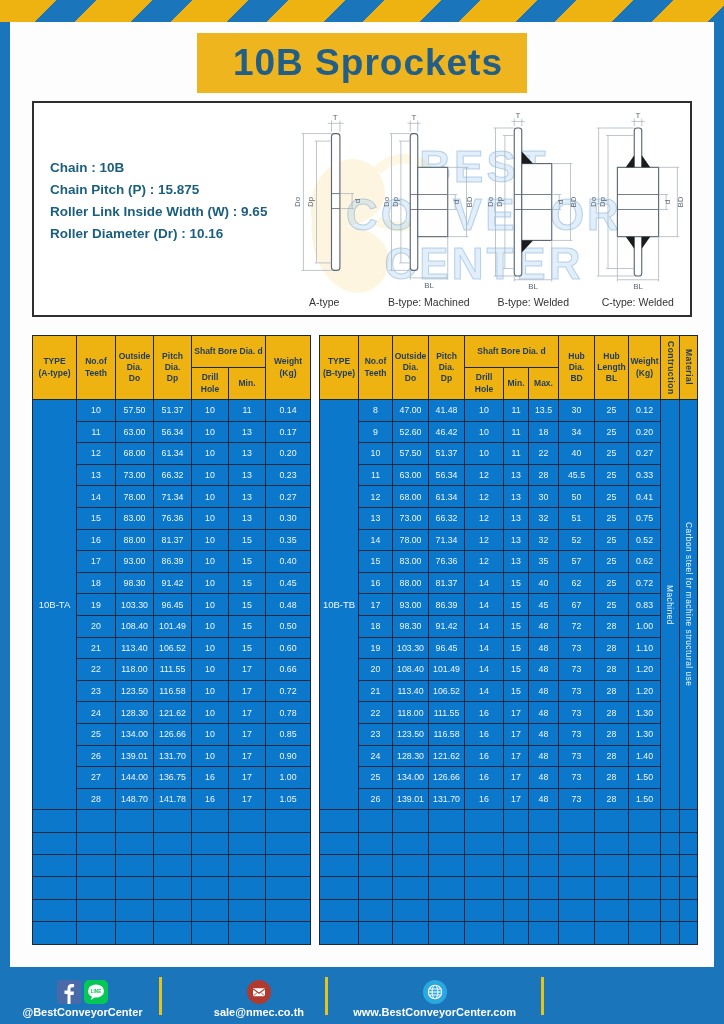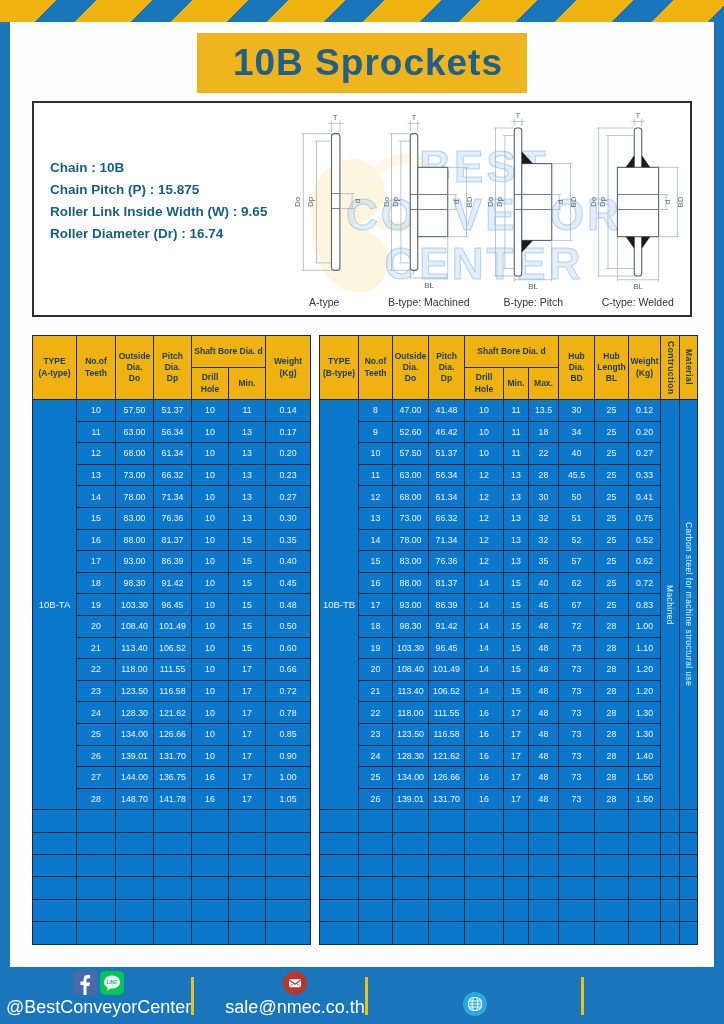--- a/index.html
+++ b/index.html
@@ -55,21 +55,21 @@
   tbody tr.empty-row{height:22.4px;}
   td.type-cell{font-size:9.5px;margin-top:16px;}
   th.vert,td.vert-cell{writing-mode:vertical-rl;padding:2px 0;letter-spacing:.5px;}
   td.vert-cell{font-size:8.3px;}
   
   .footer{position:absolute;left:0;right:0;bottom:0;height:57px;display:flex;
     align-items:stretch;padding:0 6px;}
   .f-item{display:flex;flex-direction:column;align-items:center;justify-content:flex-end;
     padding-bottom:6px;}
   .f-item .icons{display:flex;gap:3px;margin-bottom:2px;}
-  .f-item .f-text{color:#fff;font-weight:400;font-size:18px;white-space:nowrap;}
+  .f-item .f-text{color:#fff;font-weight:700;font-size:11px;white-space:nowrap;}
   .sep{width:3px;background:#e3c31c;height:38px;align-self:center;}
   .fi1{flex:0 0 21.5%;}
   .fi2{flex:0 0 18.5%;margin-left:31px;}
   .fi3{flex:0 0 30%;}
   .fi4{flex:1;}
 </style>
 </head>
 <body>
 
 <div class="frame">
@@ -87,21 +87,21 @@
         <path d="M95,40 C120,15 160,30 150,70 C143,98 115,100 95,90" fill="none" stroke="#f5c33b" stroke-width="10" opacity=".25"></path>
       </svg>
       <div class="watermark">BEST
 CONVEYOR
 CENTER</div>
 
       <div class="spec-col">
         <div>Chain : 10B</div>
         <div>Chain Pitch (P) : 15.875</div>
         <div>Roller Link Inside Width (W) : 9.65</div>
-        <div>Roller Diameter (Dr) : 16.74</div>
+        <div>Roller Diameter (Dr) : 10.16</div>
       </div>
 
       <div class="diagrams">
 
         <div class="diagram">
           <svg width="96" height="178" viewBox="0 0 100 190">
             <line class="dim" x1="54" y1="11" x2="71" y2="11"></line>
             <line class="dim" x1="58" y1="8" x2="58" y2="20"></line>
               <line class="dim" x1="67" y1="8" x2="67" y2="20"></line>
             <text class="dimt" x="62" y="7" text-anchor="middle">T</text>
@@ -184,21 +184,21 @@
             <text class="dimt" x="82" y="95" text-anchor="middle" transform="rotate(-90 82 95)">d</text>
             <line class="dim" x1="70" y1="54" x2="92" y2="54"></line>
               <line class="dim" x1="70" y1="136" x2="92" y2="136"></line>
             <line class="dim" x1="90" y1="54" x2="90" y2="136"></line>
             <text class="dimt" x="96" y="95" text-anchor="middle" transform="rotate(-90 96 95)">BD</text>
             <line class="dim" x1="30" y1="174" x2="30" y2="180"></line>
               <line class="dim" x1="70" y1="136" x2="70" y2="180"></line>
             <line class="dim" x1="30" y1="178" x2="70" y2="178"></line>
             <text class="dimt" x="50" y="188" text-anchor="middle">BL</text>
           </svg>
-          <div class="dlabel">B-type: Pitch</div>
+          <div class="dlabel">B-type: Welded</div>
         </div>
 
         <div class="diagram">
           <svg width="96" height="178" viewBox="0 0 100 190">
             <line class="dim" x1="43" y1="9" x2="57" y2="9"></line>
             <line class="dim" x1="46" y1="6" x2="46" y2="14"></line>
               <line class="dim" x1="54" y1="6" x2="54" y2="14"></line>
             <text class="dimt" x="50" y="5" text-anchor="middle">T</text>
             <rect class="shape" x="46" y="16" width="8" height="158" rx="3"></rect>
             <rect class="shape" x="28" y="58" width="44" height="74"></rect>
@@ -855,16 +855,17 @@
     <div class="sep"></div>
     <div class="f-item fi3">
       <div class="icons">
         <svg width="24" height="24" viewBox="0 0 24 24">
           <circle cx="12" cy="12" r="12" fill="#2aa9e0"></circle>
           <circle cx="12" cy="12" r="6.7" fill="none" stroke="#fff" stroke-width="1.1"></circle>
           <ellipse cx="12" cy="12" rx="2.9" ry="6.7" fill="none" stroke="#fff" stroke-width="1"></ellipse>
           <path d="M5.3 12h13.4 M6.3 9h11.4 M6.3 15h11.4" stroke="#fff" stroke-width="1" fill="none"></path>
         </svg>
       </div>
+      <div class="f-text">www.BestConveyorCenter.com</div>
     </div>
     <div class="sep"></div>
   </div>
 </div>
 
 </body></html>

